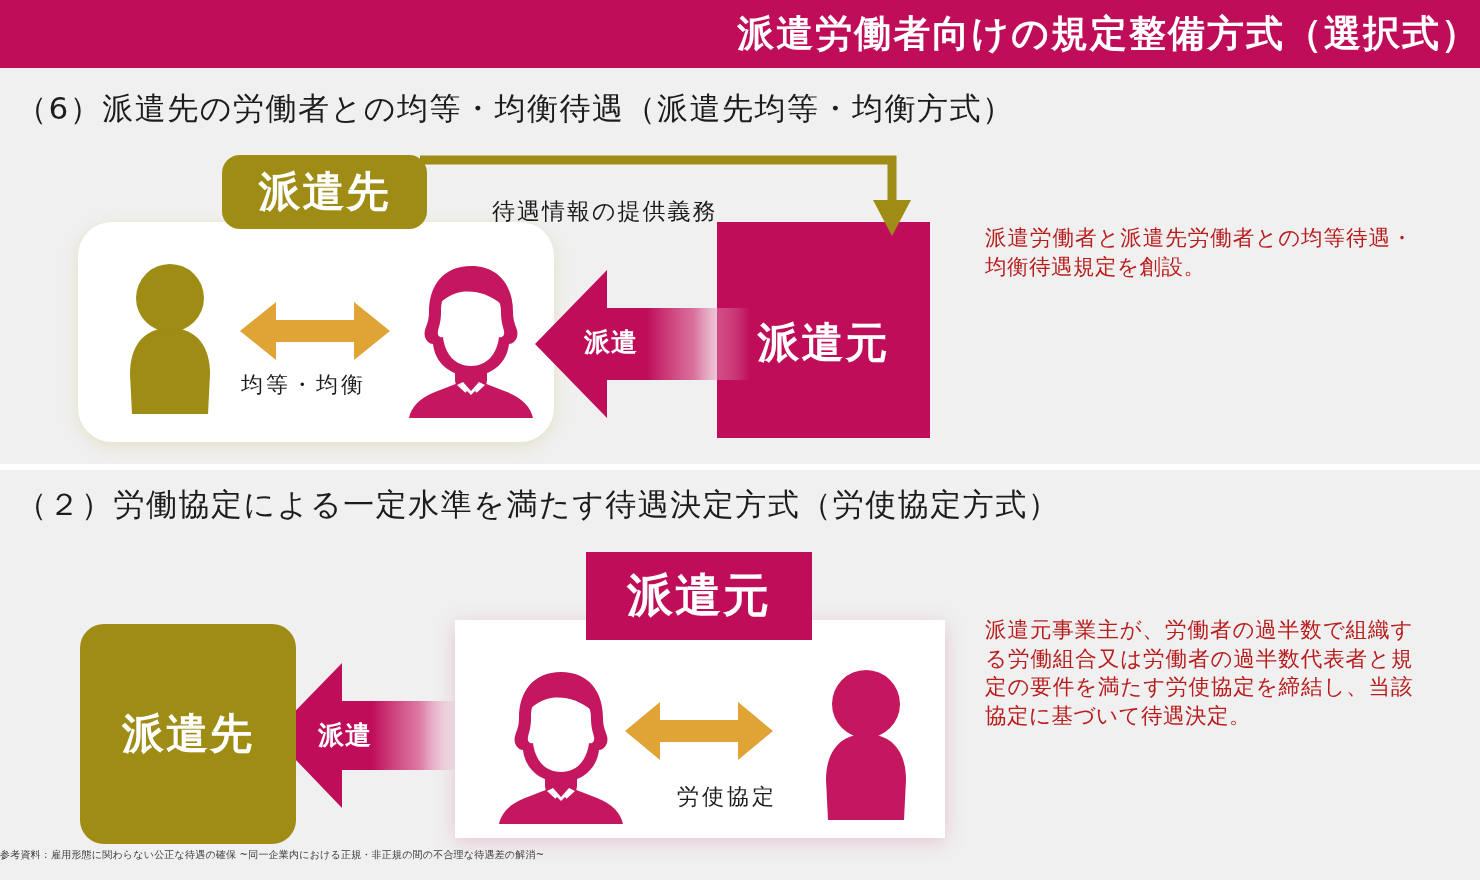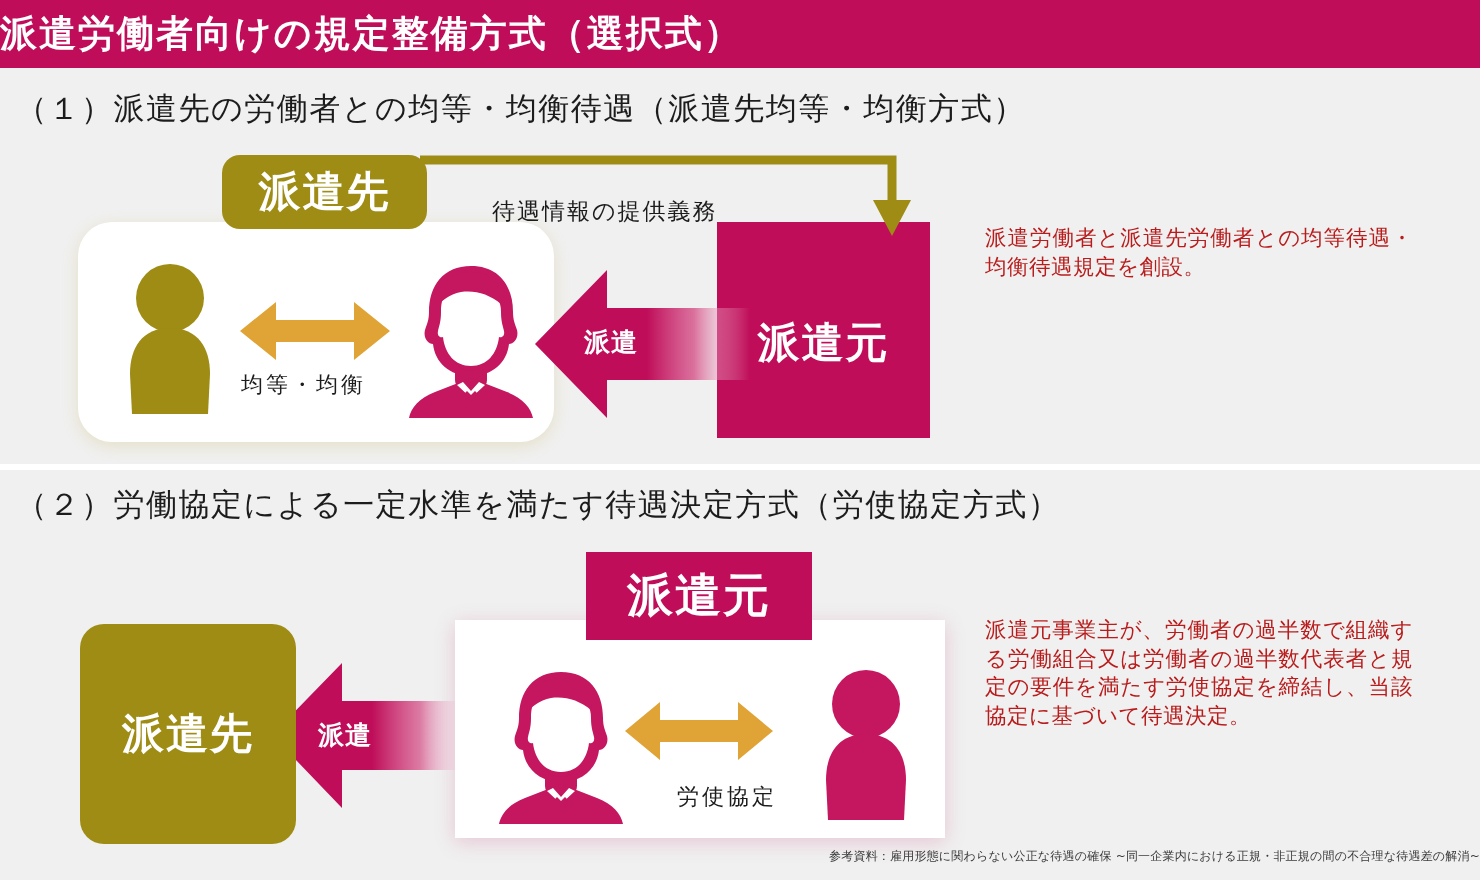--- a/index.html
+++ b/index.html
@@ -27,21 +27,21 @@
 
   
   .title-band {
     position: absolute;
     left: 0; top: 0;
     width: 1480px;
     height: 68px;
     background: #bf0d59;
     display: flex;
     align-items: center;
-    justify-content: flex-start;
+    justify-content: flex-end;
   }
   .title-band .title-text {
     color: #ffffff;
     font-size: 37px;
     font-weight: bold;
     letter-spacing: 2px;
     white-space: nowrap;
   }
 
   
@@ -294,42 +294,42 @@
     letter-spacing: 3px;
     z-index: 3;
     white-space: nowrap;
   }
 
   
   #footer-citation {
     position: absolute;
     left: 0; top: 848px;
     width: 1480px;
-    text-align: right;
-    font-size: 12px;
+    text-align: left;
+    font-size: 10px;
     color: #3a3a3a;
     letter-spacing: 0.2px;
     white-space: nowrap;
     z-index: 8;
   }
 </style>
 </head>
 <body>
 
 <div id="page">
 
   <div class="section-bg" id="sec1-bg"></div>
   <div class="section-bg" id="sec2-bg"></div>
   <div class="divider"></div>
 
   <div class="title-band">
     <span class="title-text">派遣労働者向けの規定整備方式（選択式）</span>
   </div>
 
-  <div class="section-heading" id="heading-1">（１）派遣先の労働者との均等・均衡待遇（派遣先均等・均衡方式）</div>
+  <div class="section-heading" id="heading-1">（6）派遣先の労働者との均等・均衡待遇（派遣先均等・均衡方式）</div>
 
   <div id="card1"></div>
 
   <svg id="person-generic-1" viewBox="0 0 96 152">
     <circle cx="48" cy="36" r="34" fill="#9e8c14"></circle>
     <path d="M48 66 C 20 66 8 86 8 112 L 10 152 L 86 152 L 88 112 C 88 86 76 66 48 66 Z" fill="#9e8c14"></path>
   </svg>
 
   <svg id="equal-arrow-1" viewBox="0 0 150 62">
     <path d="M0 31 L36 2 L36 20 L114 20 L114 2 L150 31 L114 60 L114 42 L36 42 L36 60 Z" fill="#e0a335"></path>

